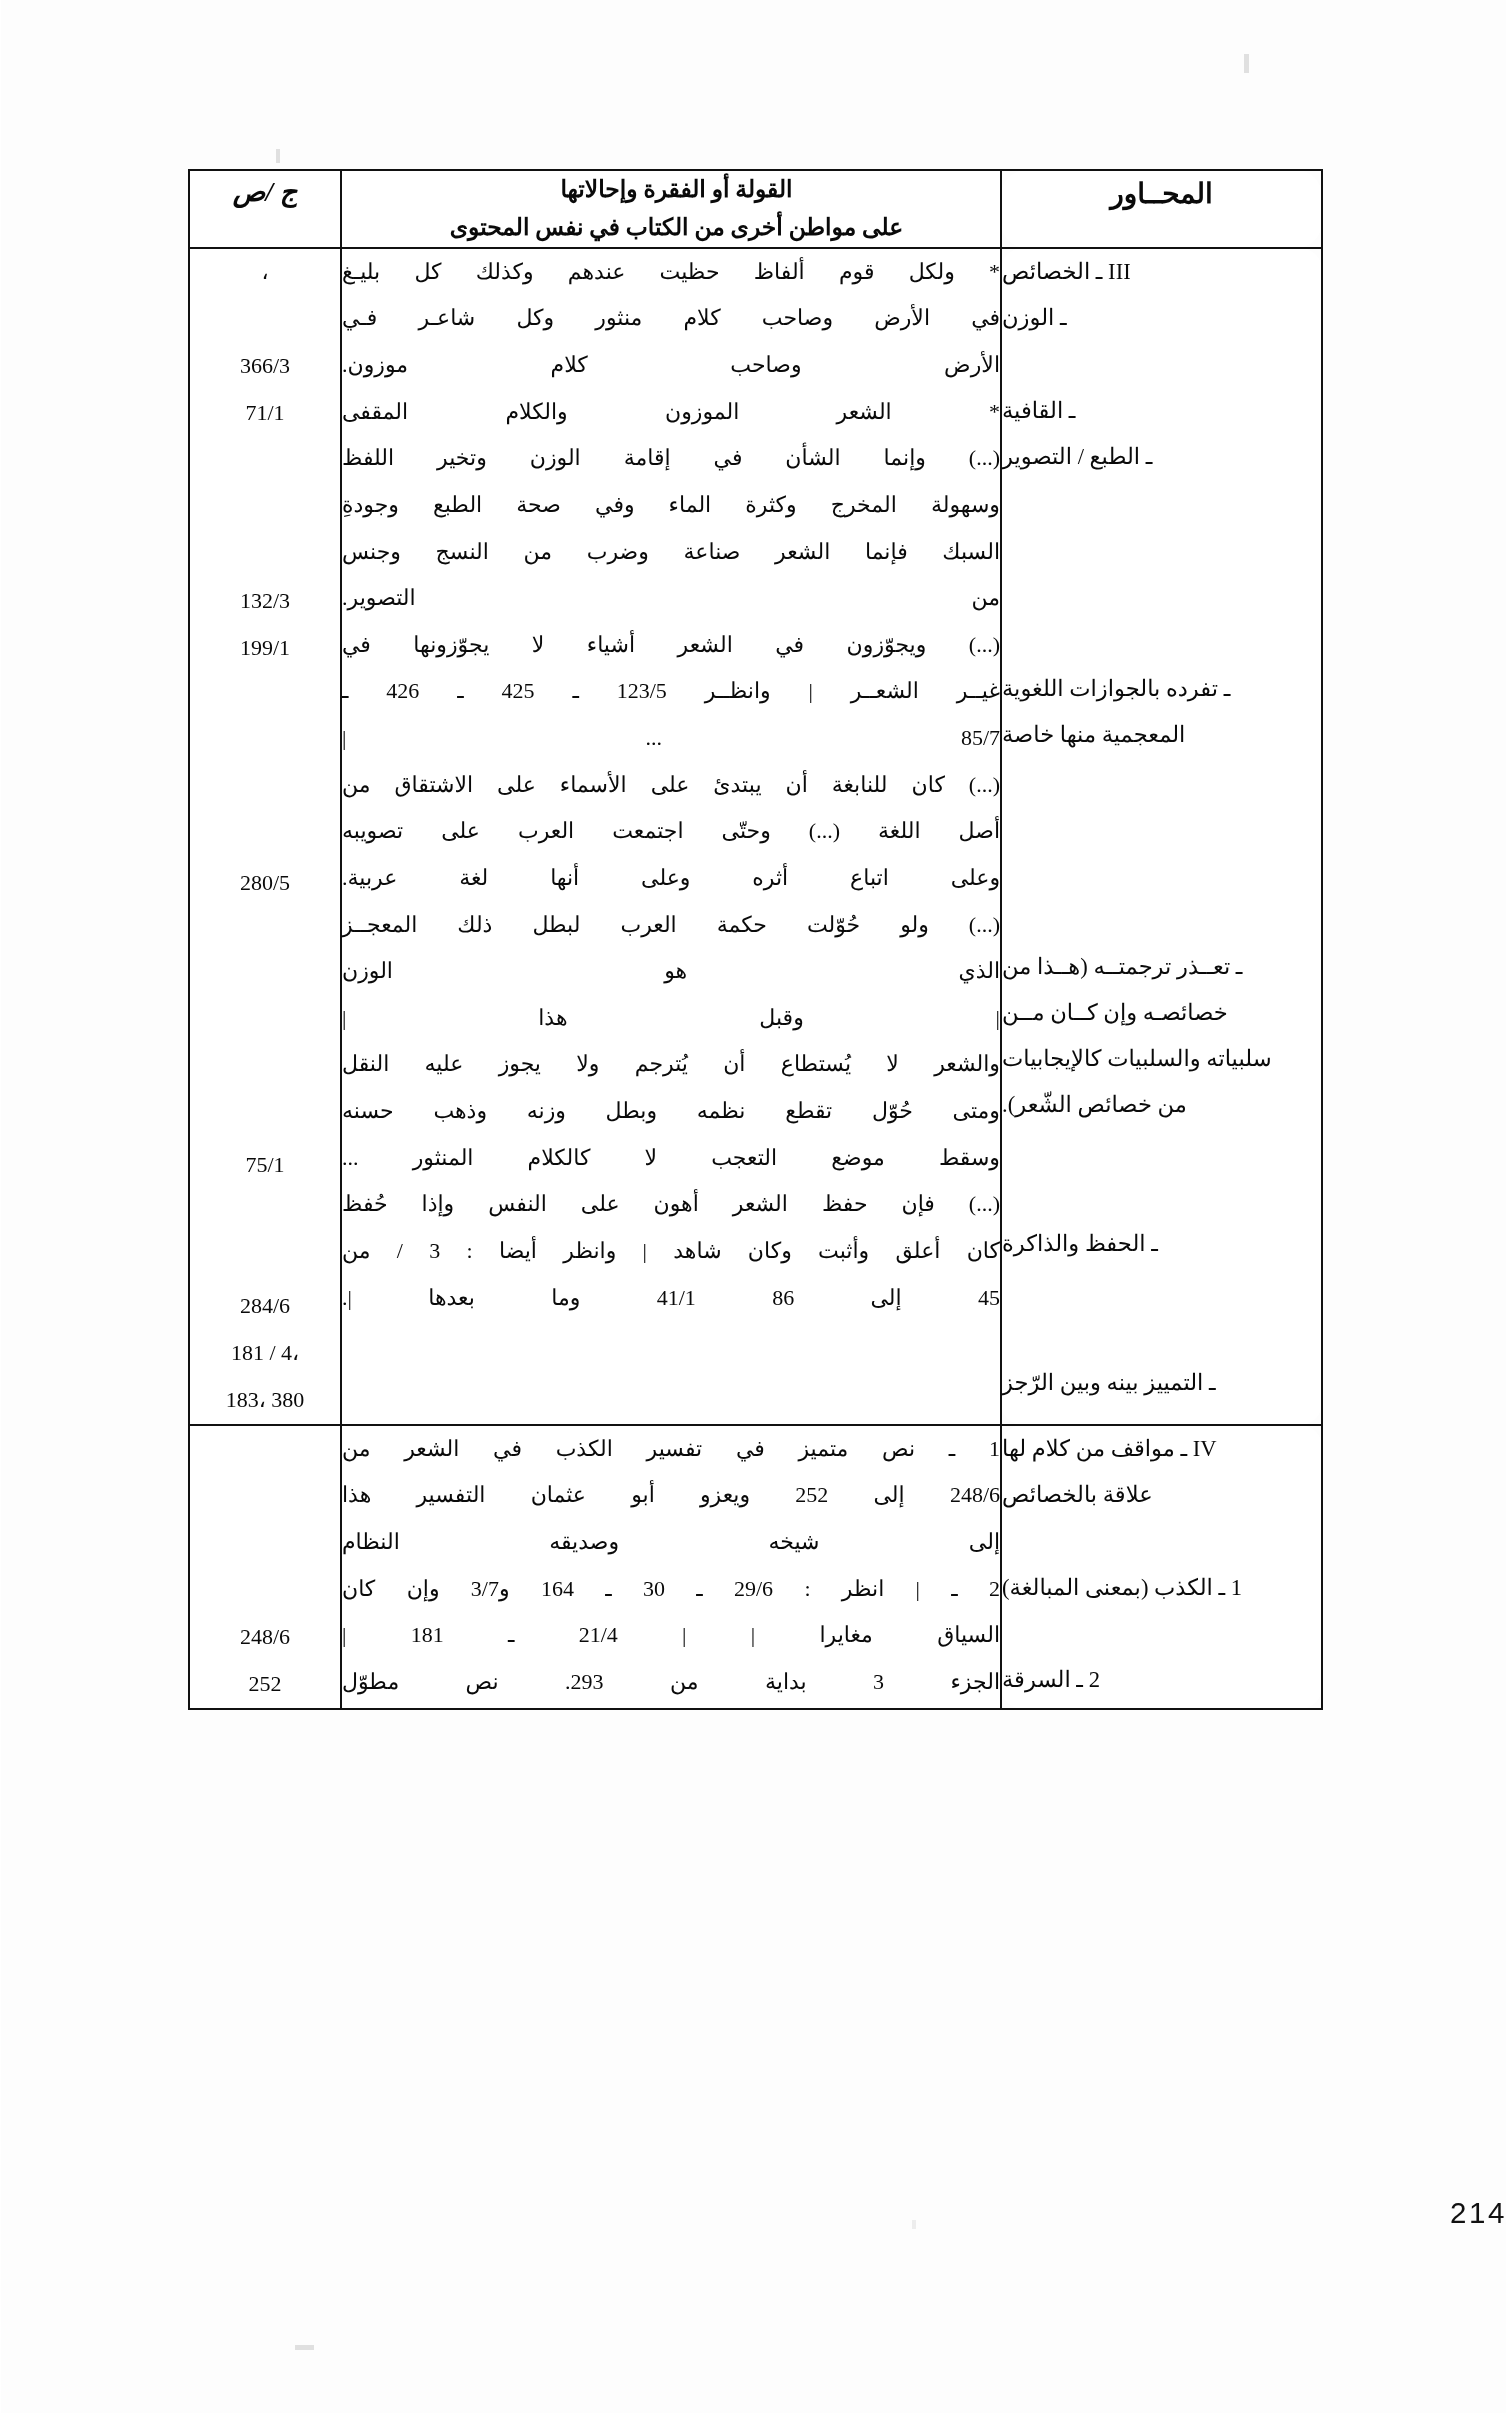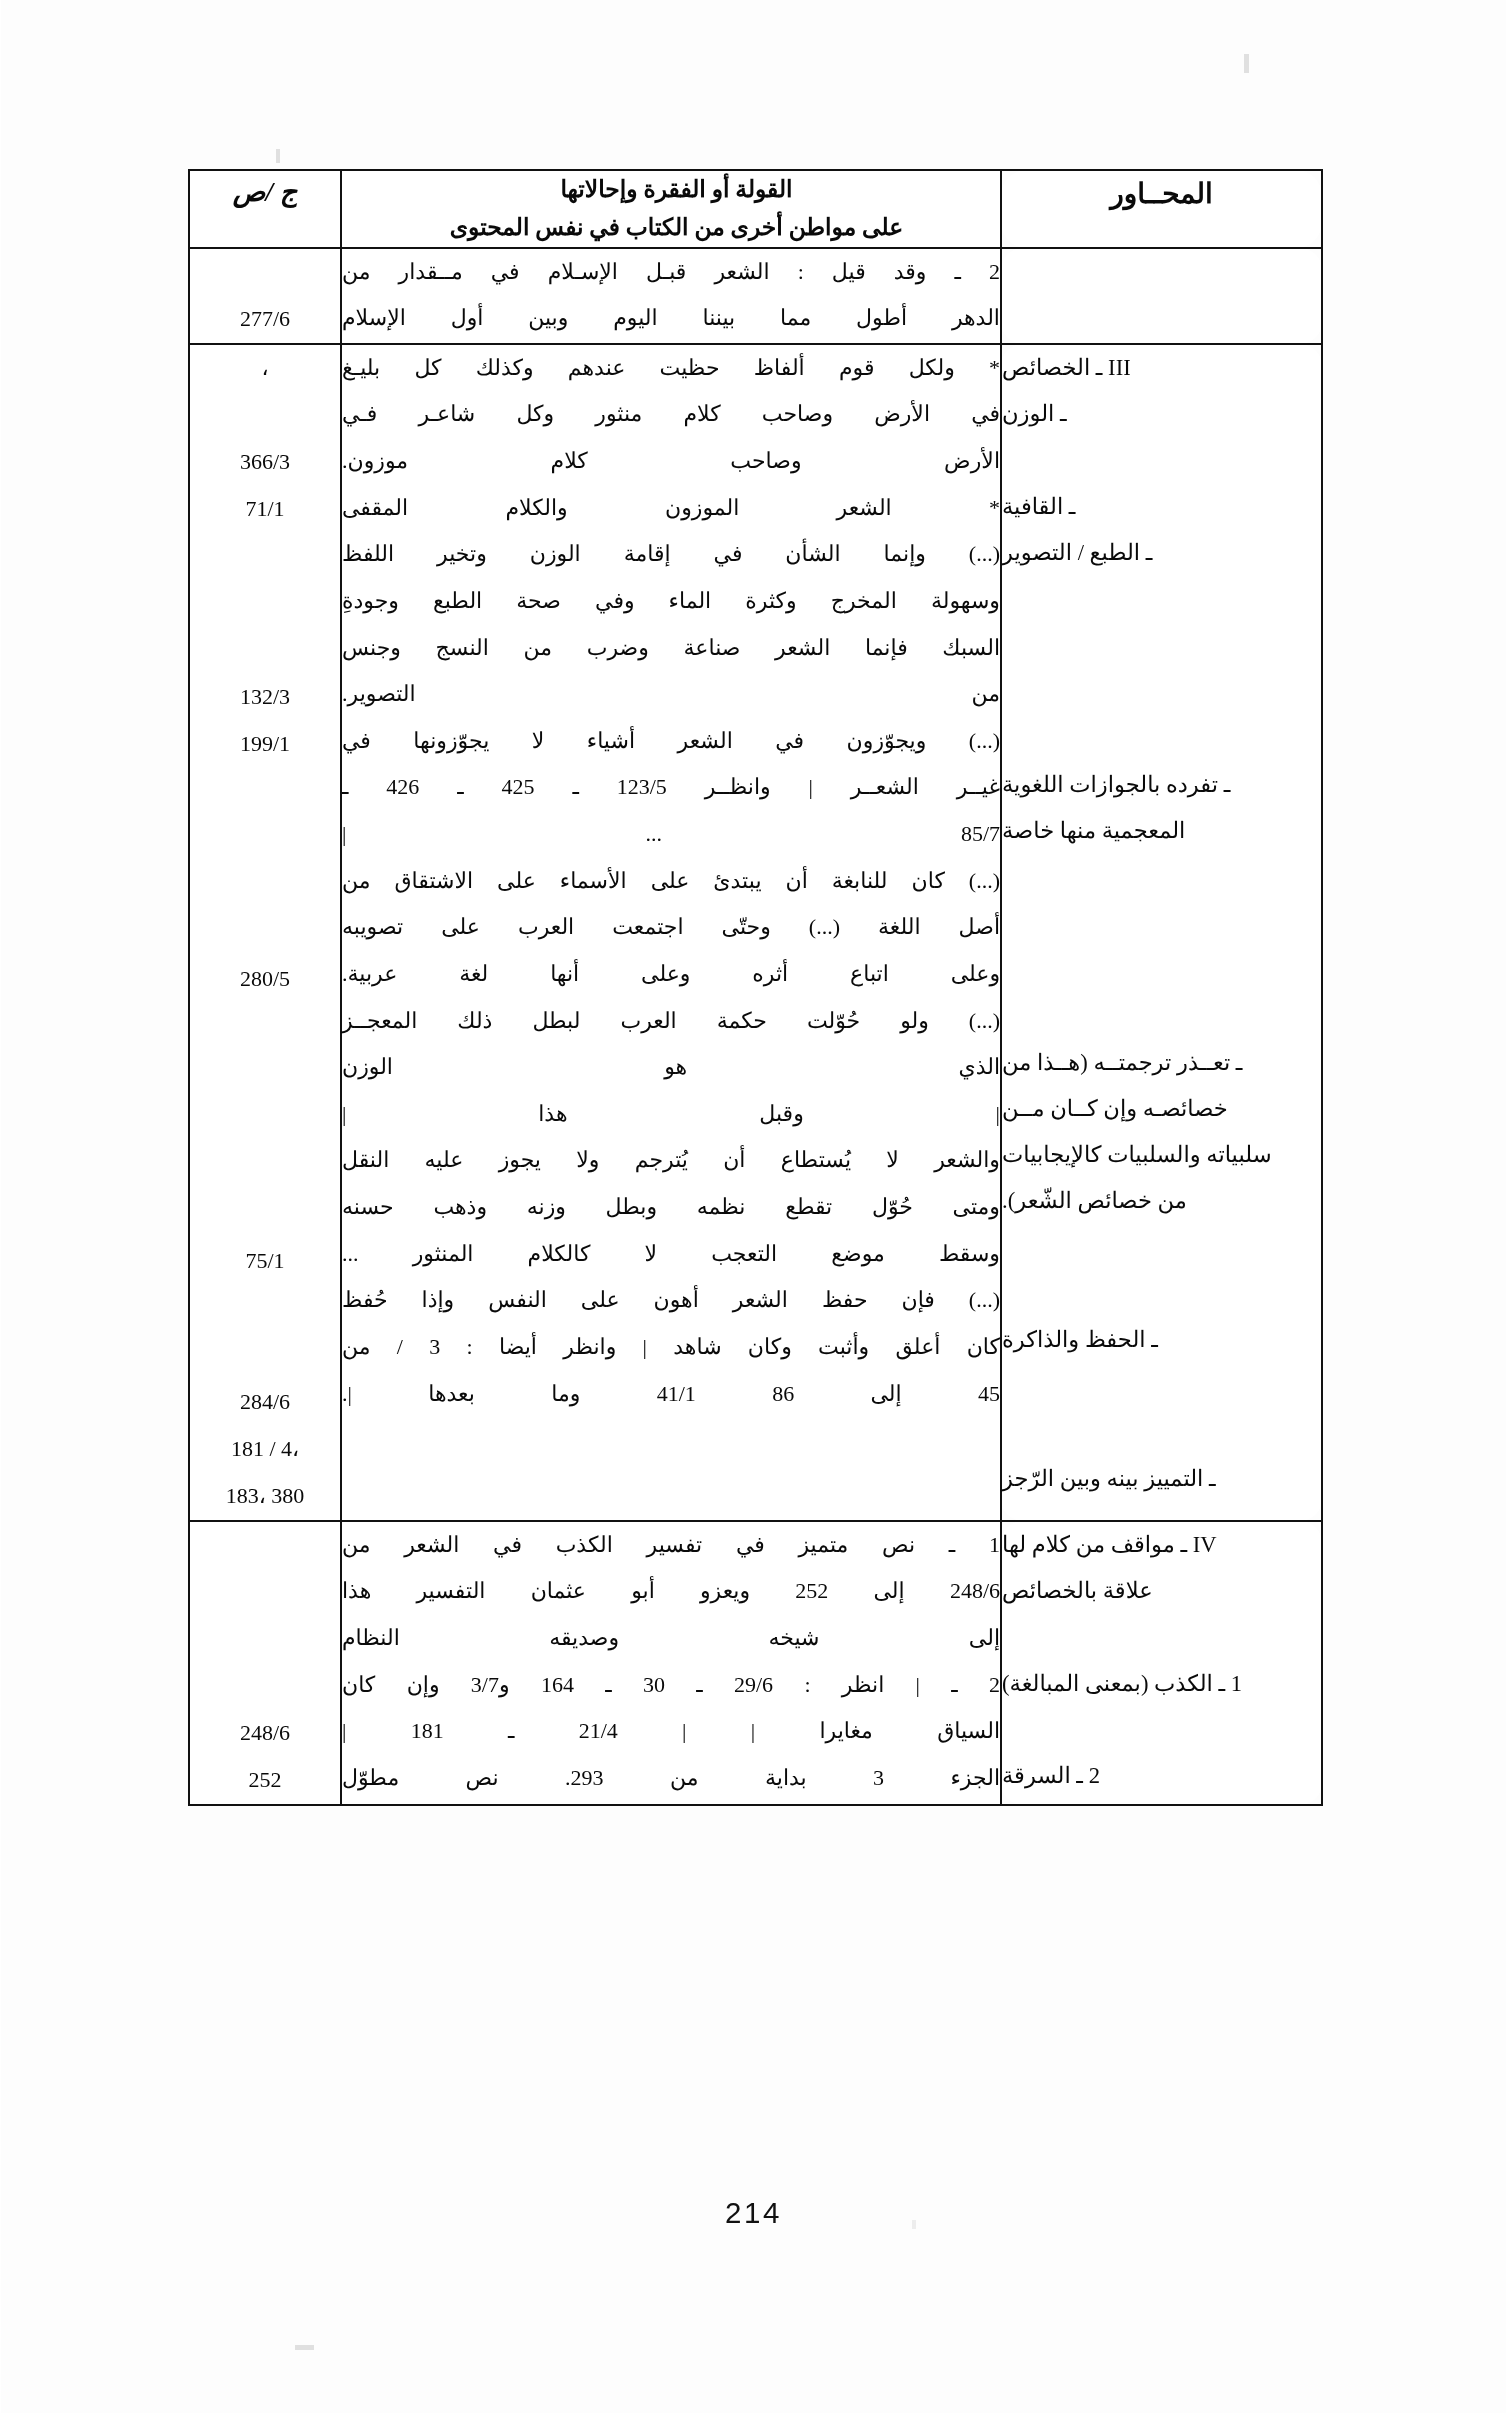--- a/index.html
+++ b/index.html
@@ -97,21 +97,20 @@
   .theme-line { display: block; }
   .ref-line   { display: block; min-height: 47px; }
   .ref-line.blank { color: transparent; }
 
   
   .folio {
     position: absolute;
     left: 0;
     top: 2196px;
     width: 100%;
-    text-align: center;
     font-family: "Liberation Sans", sans-serif;
     font-size: 29.5px;
     letter-spacing: 2.6px;
     color: #111;
   }
 </style>
 </head>
 <body>
 
 <div class="page-sheet">
@@ -137,31 +136,20 @@
           <span class="hdr-line">القولة أو الفقرة وإحالاتها</span>
           <span class="hdr-line">على مواطن أخرى من الكتاب في نفس المحتوى</span>
         </th>
         <th class="hdr-cell refcol">
           <span class="hdr-line">ج /ص</span>
         </th>
       </tr>
     </thead>
 
     <tbody id="table-body">
-        <tr>
-          <td class="theme-cell"></td>
-          <td class="quote-cell">
-            <span class="tline">2 ـ وقد قيل : الشعر قبـل الإسـلام في مــقدار من</span>
-            <span class="tline">الدهر أطول مما بيننا اليوم وبين أول الإسلام</span>
-          </td>
-          <td class="ref-cell">
-            <span class="ref-line blank">&nbsp;</span>
-            <span class="ref-line">277/6</span>
-          </td>
-        </tr>
         <tr>
           <td class="theme-cell">
             <span class="theme-line">III ـ الخصائص</span>
             <span class="theme-line">ـ الوزن</span>
             <span class="theme-line">&nbsp;</span>
             <span class="theme-line">ـ القافية</span>
             <span class="theme-line">ـ الطبع / التصوير</span>
             <span class="theme-line">&nbsp;</span>
             <span class="theme-line">&nbsp;</span>
             <span class="theme-line">&nbsp;</span>

